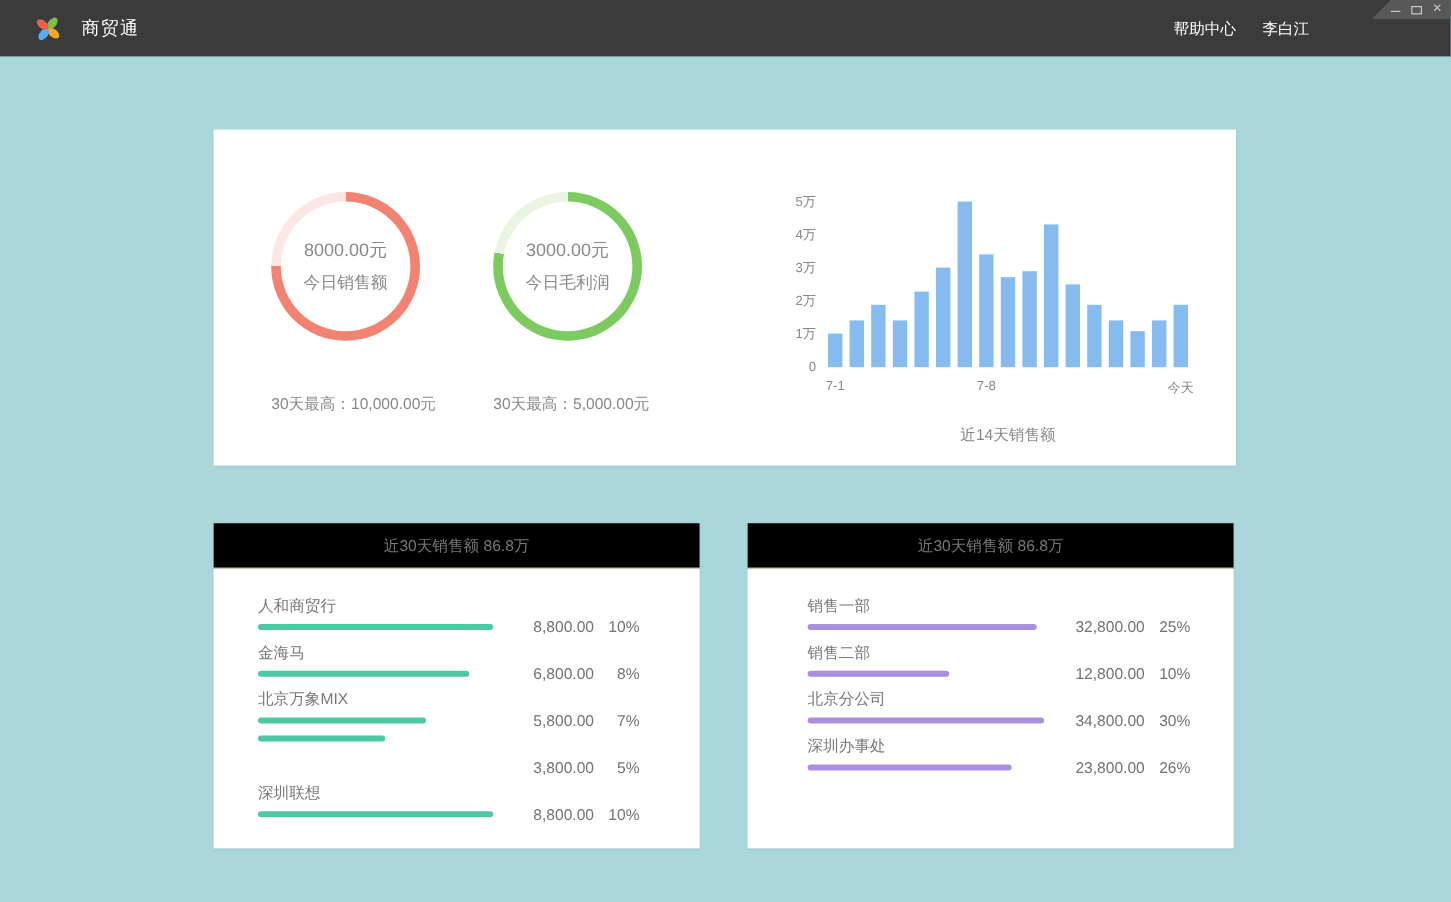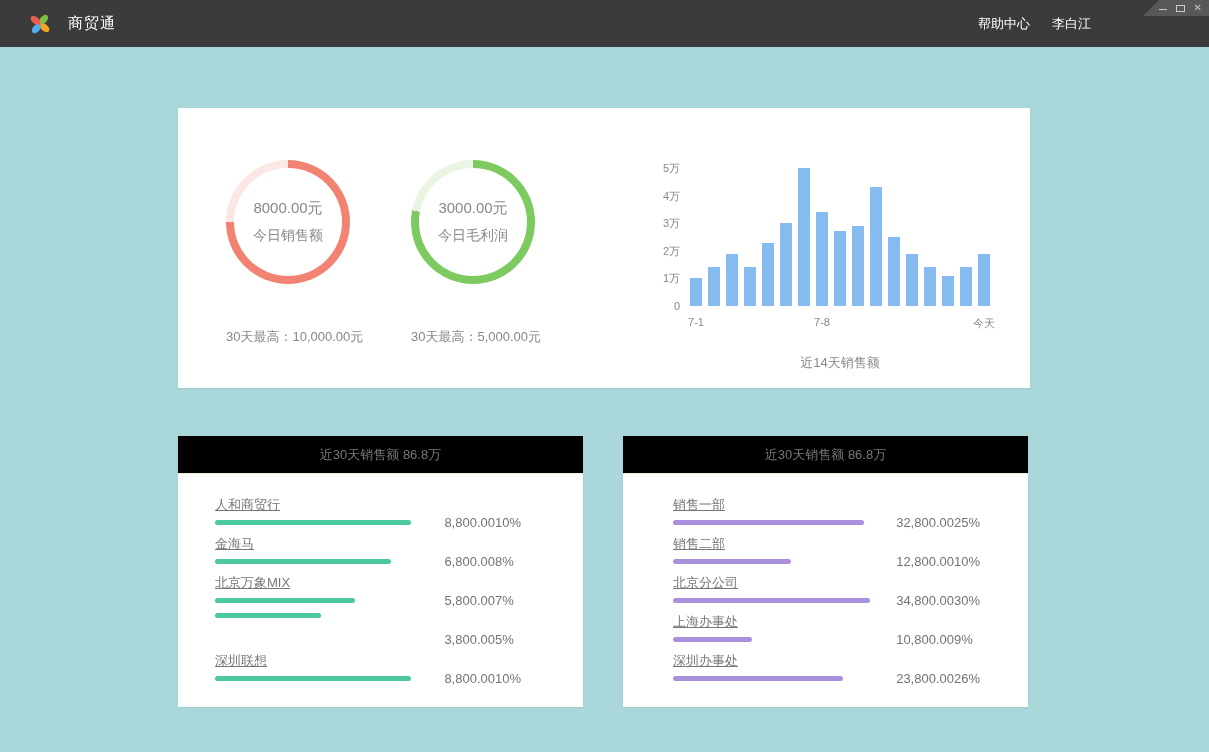--- a/index.html
+++ b/index.html
@@ -78,27 +78,27 @@
   .bottom-row { display:flex; gap:40px; margin:48px 0 0 178px; }
   .rank-card { width:405px; }
   .rank-header {
     height:38px; line-height:38px; text-align:center;
     background:#000000; border-bottom:1px solid #efe9d6;
     font-size:13px; color:#777;
   }
   .rows { padding:22px 50px 16px 37px; }
   .rank-card:nth-child(2) .rows { padding-left:50px; padding-right:36px; }
   .row { position:relative; margin-bottom:10px; height:29px; }
-  .row-name { font-size:13px; color:#777; display:block; margin-bottom:7px; line-height:17px;text-decoration:underline; }
+  .row-name { font-size:13px; color:#777; display:block; margin-bottom:7px; line-height:17px; }
   .row-bar { height:5px; border-radius:3px; }
   .row-vals {
     position:absolute; right:0; bottom:-5px; display:flex; font-size:13px; color:#737373;
   }
   .row-amount { width:74px; text-align:right; }
-  .row-pct { width:38px; }
+  .row-pct { width:38px; text-align:right; }
 </style>
 </head>
 <body>
 
 <header class="titlebar">
   <span class="logo">
     <svg viewBox="-12 -12 24 24" width="24" height="24">
       <g transform="rotate(25)">
         <ellipse cx="0" cy="-5.8" rx="3.4" ry="5.6" fill="#7ac143" transform="rotate(14)"></ellipse>
         <ellipse cx="5.8" cy="0" rx="5.6" ry="3.4" fill="#f5a623" transform="rotate(14)"></ellipse>
@@ -242,28 +242,20 @@
         </div>
         <div class="row">
           <span class="row-name">北京分公司</span>
           <div class="row-bar" style="width: 197px; background: rgb(170, 144, 220);"></div>
           <div class="row-vals">
             <span class="row-amount">34,800.00</span>
             <span class="row-pct">30%</span>
           </div>
         </div>
         <div class="row">
-          <span class="row-name">上海办事处</span>
-          <div class="row-bar" style="width: 79px; background: rgb(170, 144, 220);"></div>
-          <div class="row-vals">
-            <span class="row-amount">10,800.00</span>
-            <span class="row-pct">9%</span>
-          </div>
-        </div>
-        <div class="row">
           <span class="row-name">深圳办事处</span>
           <div class="row-bar" style="width: 170px; background: rgb(170, 144, 220);"></div>
           <div class="row-vals">
             <span class="row-amount">23,800.00</span>
             <span class="row-pct">26%</span>
           </div>
         </div>
       </div>
   </section>
 </div>

